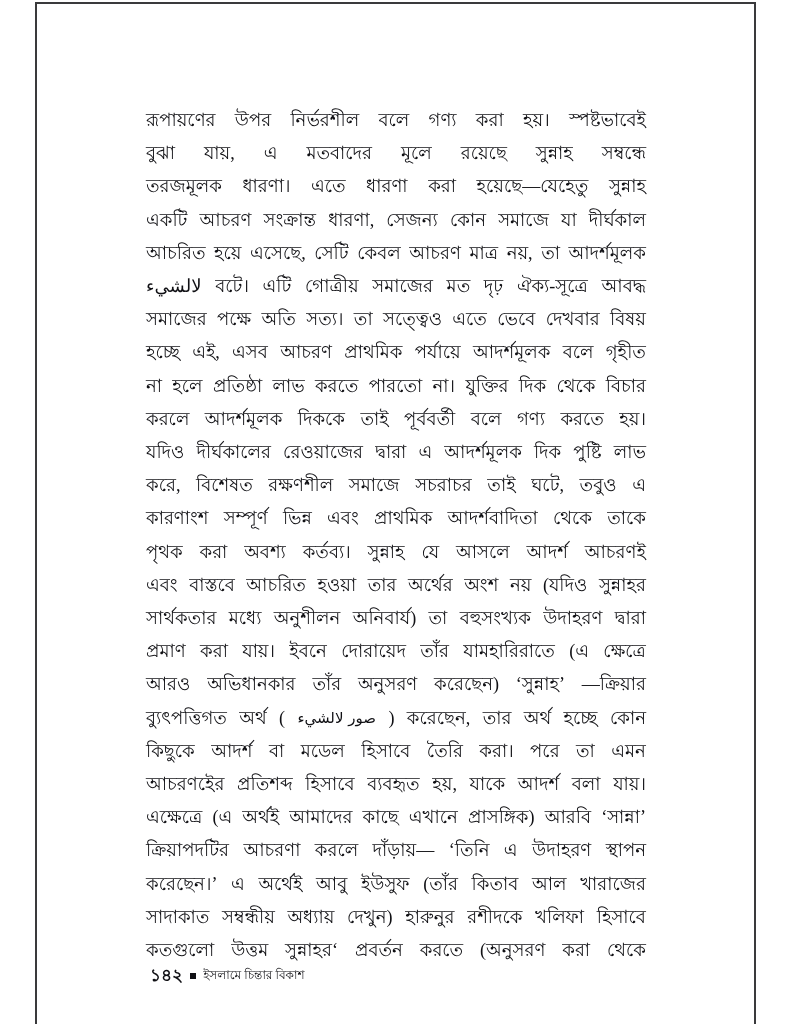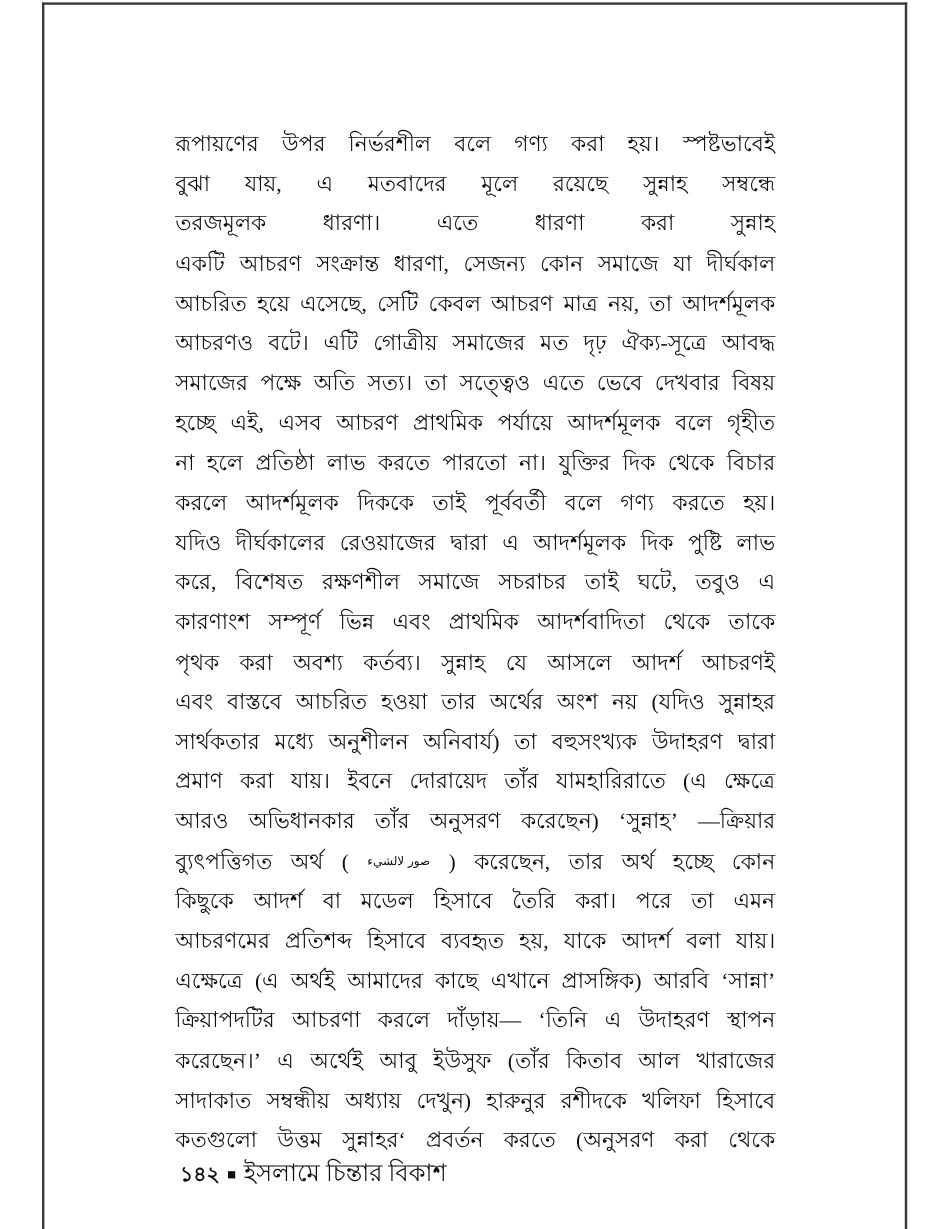--- a/index.html
+++ b/index.html
@@ -54,21 +54,21 @@
     font-family: "Liberation Serif", serif;
     letter-spacing: 0;
   }
   .body-line > span {
     display: inline-block;
   }
   .arabic {
     font-family: "DejaVu Sans", sans-serif;
     direction: rtl;
     unicode-bidi: isolate;
-    font-size: 10px;
+    font-size: 15px;
   }
 
   
   #page-footer {
     position: absolute;
     left: 150px;
     top: 962px;
     display: flex;
     align-items: center;
     gap: 7px;
@@ -79,21 +79,21 @@
     font-weight: bold;
     font-family: "Liberation Serif", serif;
   }
   #page-footer .sep {
     display: inline-block;
     width: 6px;
     height: 6px;
     background: #101014;
   }
   #page-footer .runhead {
-    font-size: 20px;
+    font-size: 12px;
     font-family: "Liberation Serif", serif;
   }
 </style>
 </head>
 <body>
 
 <div id="page-sheet">
 
   <div id="page-border"></div>
 
@@ -117,20 +117,21 @@
         <span>রয়েছে</span>
         <span>সুন্নাহ</span>
         <span>সম্বন্ধে</span>
       </div>
       <div class="body-line">
         <span>তরজমূলক</span>
         <span>ধারণা।</span>
         <span>এতে</span>
         <span>ধারণা</span>
         <span>করা</span>
+        <span>হয়েছে—যেহেতু</span>
         <span>সুন্নাহ</span>
       </div>
       <div class="body-line">
         <span>একটি</span>
         <span>আচরণ</span>
         <span>সংক্রান্ত</span>
         <span>ধারণা,</span>
         <span>সেজন্য</span>
         <span>কোন</span>
         <span>সমাজে</span>
@@ -143,21 +144,21 @@
         <span>এসেছে,</span>
         <span>সেটি</span>
         <span>কেবল</span>
         <span>আচরণ</span>
         <span>মাত্র</span>
         <span>নয়,</span>
         <span>তা</span>
         <span>আদর্শমূলক</span>
       </div>
       <div class="body-line">
-        <span>আচরণও</span>
+        <span>لالشيء</span>
         <span>বটে।</span>
         <span>এটি</span>
         <span>গোত্রীয়</span>
         <span>সমাজের</span>
         <span>মত</span>
         <span>দৃঢ়</span>
         <span>ঐক্য-সূত্রে</span>
         <span>আবদ্ধ</span>
       </div>
       <div class="body-line">
@@ -310,21 +311,21 @@
         <span>বা</span>
         <span>মডেল</span>
         <span>হিসাবে</span>
         <span>তৈরি</span>
         <span>করা।</span>
         <span>পরে</span>
         <span>তা</span>
         <span>এমন</span>
       </div>
       <div class="body-line">
-        <span>আচরণমের</span>
+        <span>আচরণইের</span>
         <span>প্রতিশব্দ</span>
         <span>হিসাবে</span>
         <span>ব্যবহৃত</span>
         <span>হয়,</span>
         <span>যাকে</span>
         <span>আদর্শ</span>
         <span>বলা</span>
         <span>যায়।</span>
       </div>
       <div class="body-line">

